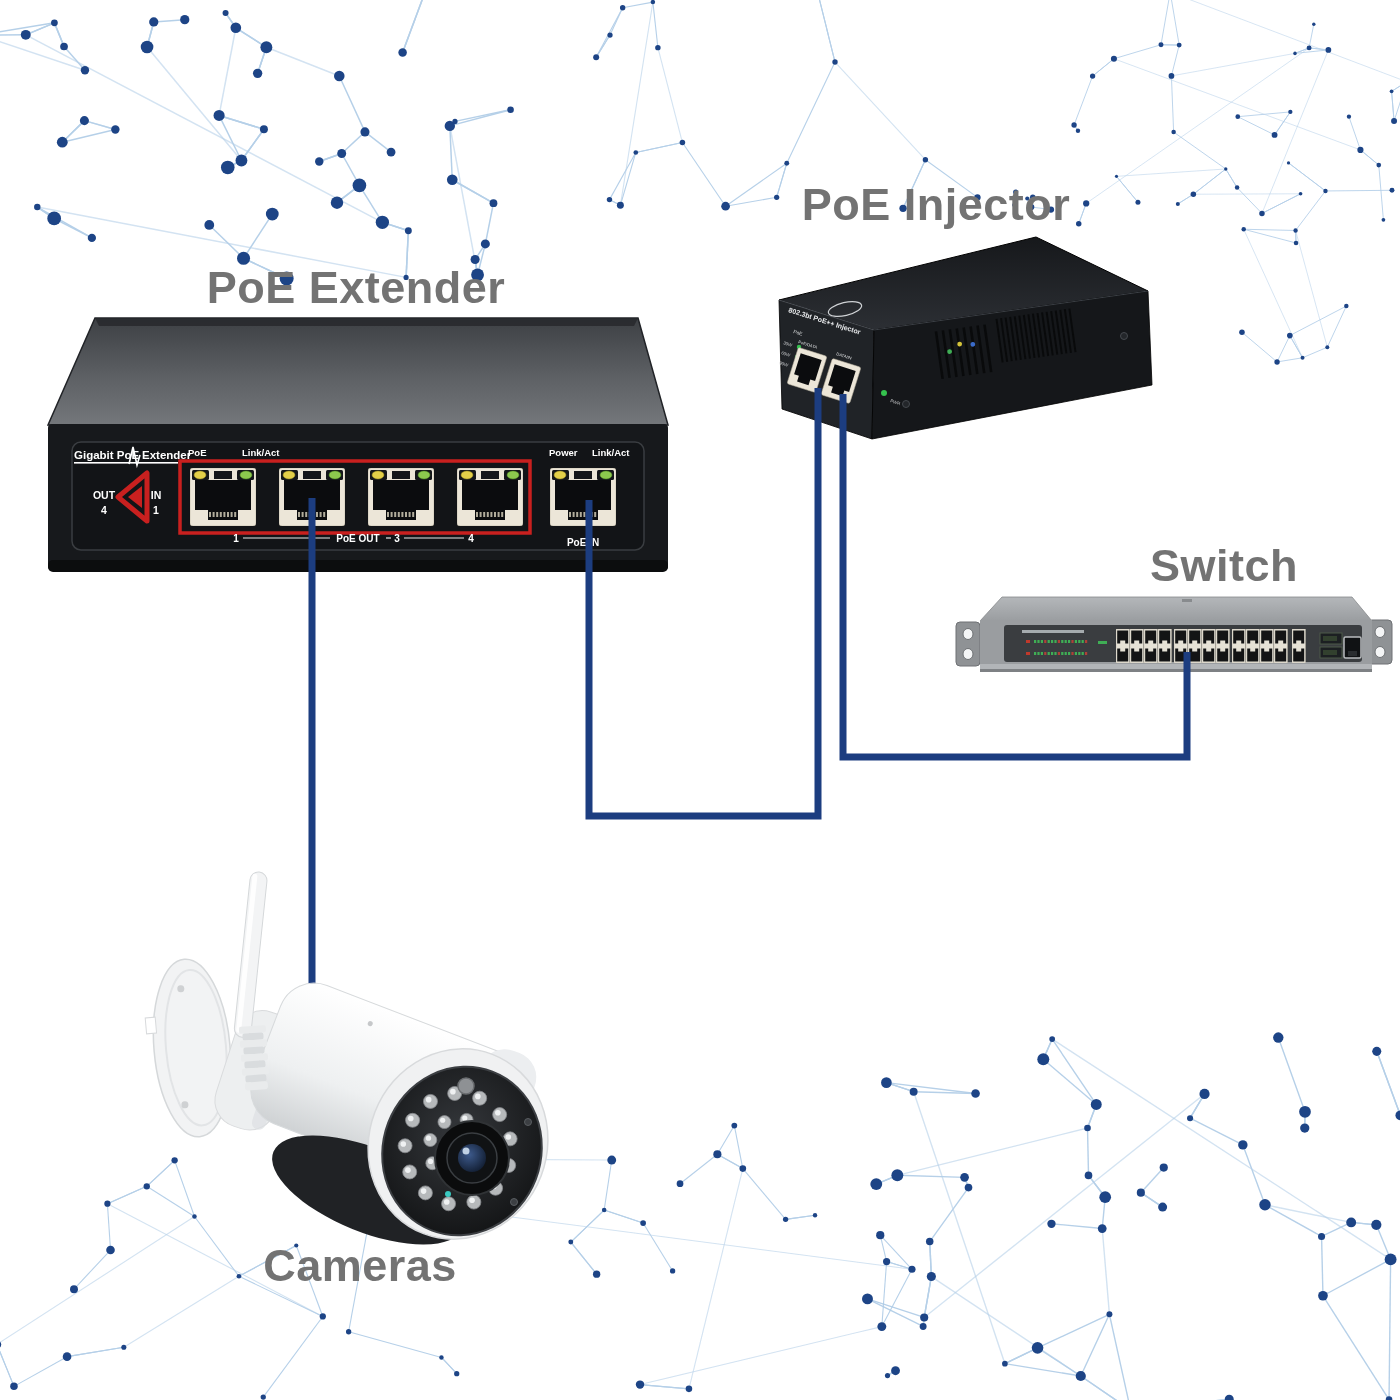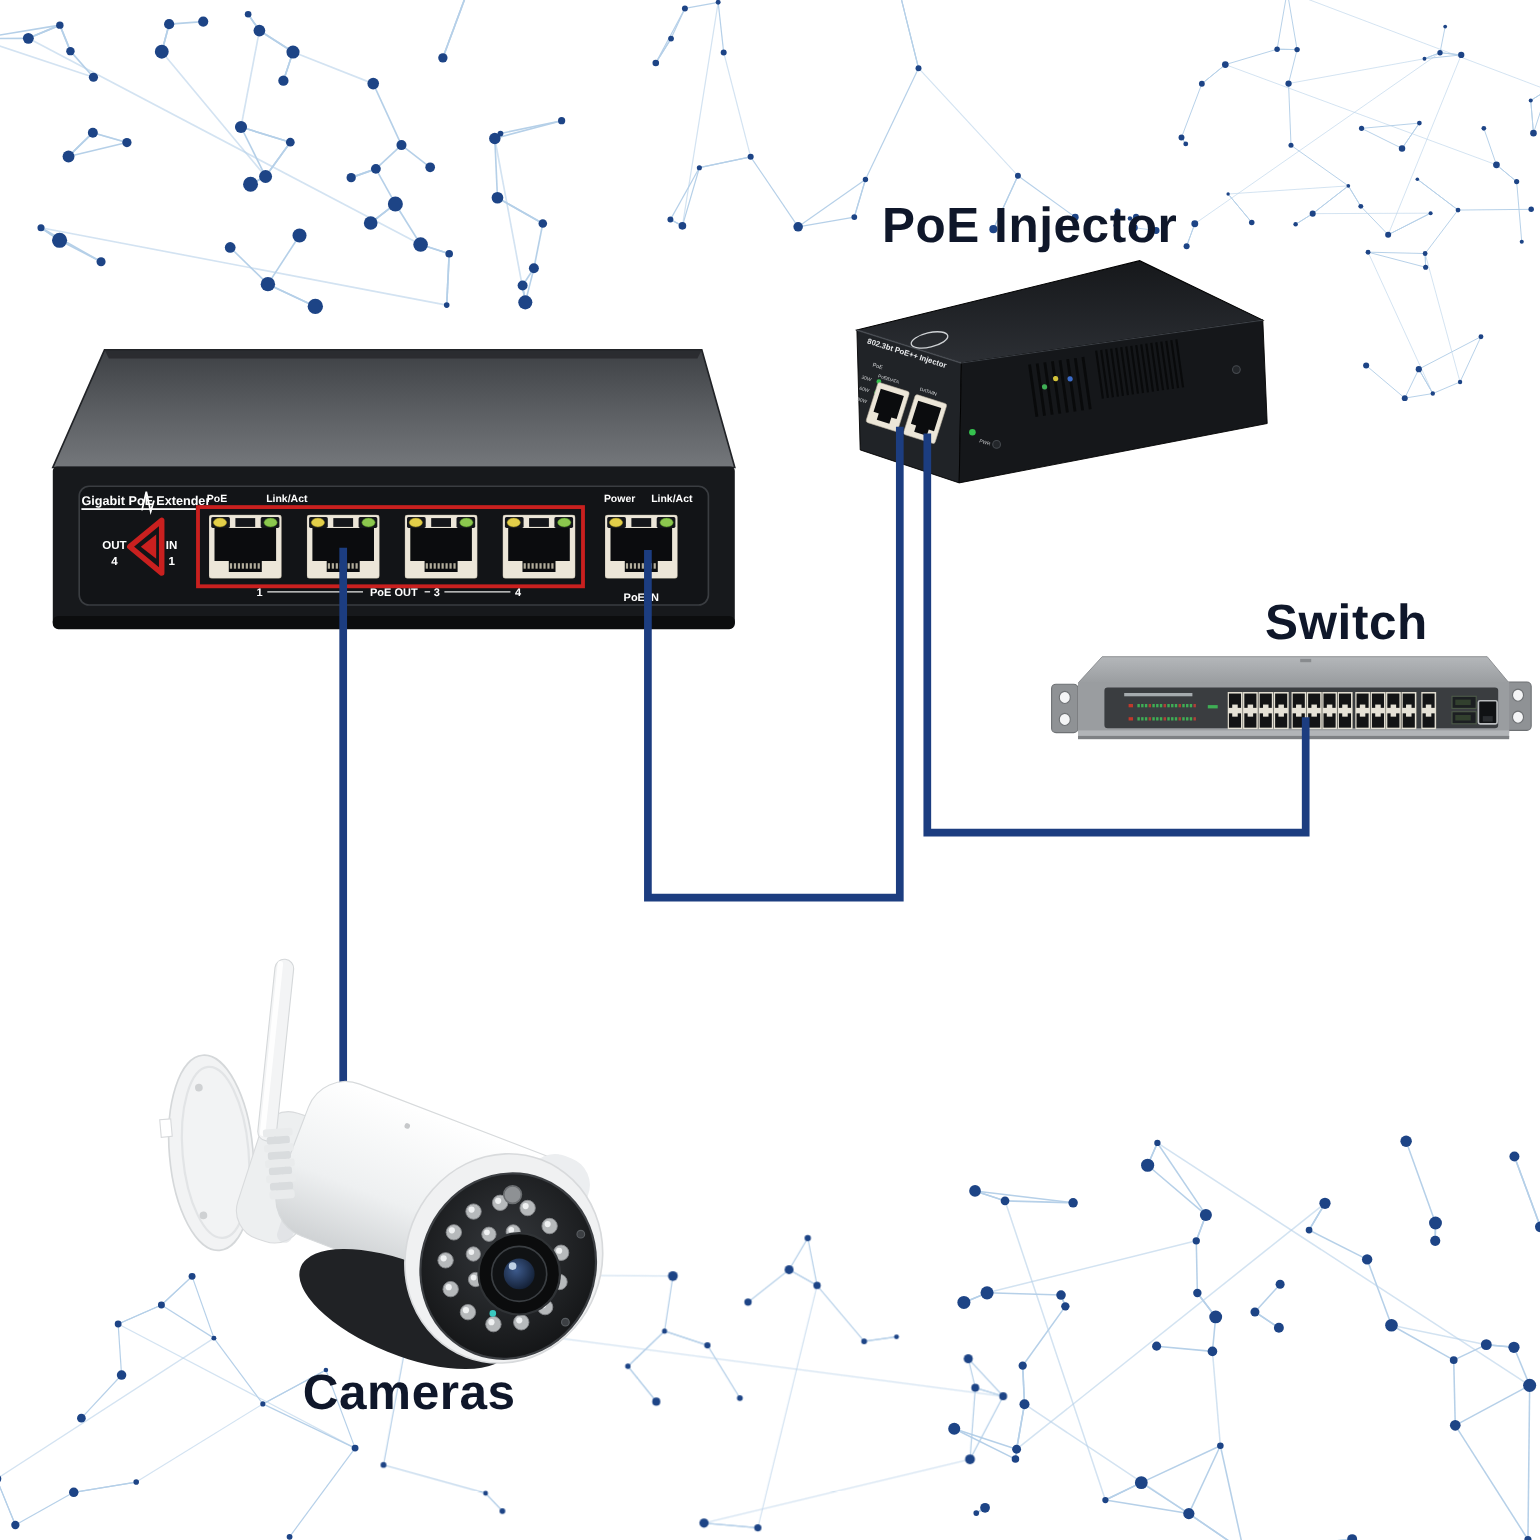--- a/index.html
+++ b/index.html
@@ -1,19 +1,19 @@
 <!DOCTYPE html>
 <html><head>
 <meta charset="utf-8">
 <style>
   html,body{margin:0;padding:0;background:#ffffff;}
   .canvas{position:relative;width:1400px;height:1400px;background:#ffffff;overflow:hidden;
           font-family:"Liberation Sans",sans-serif;}
   .canvas > svg{position:absolute;left:0;top:0;}
-  .device-title{position:absolute;transform:translate(-50%,-50%);color:#0f172a;
+  .device-title{position:absolute;transform:translate(-50%,-50%);color:#737373;
                 font-weight:bold;font-size:45px;letter-spacing:.5px;white-space:nowrap;}
   svg text{font-family:"Liberation Sans",sans-serif;}
 </style>
 </head>
 <body>
 
 <div class="canvas">
 
 <svg width="1400" height="1400" viewBox="0 0 1400 1400">
   <defs>
@@ -940,17 +940,18 @@
       <circle cx="472" cy="1158" r="25" fill="#101214" stroke="#3a3e42" stroke-width="1.5"></circle>
       <circle cx="472" cy="1158" r="14" fill="url(#lensGrad)"></circle>
       <circle cx="466" cy="1151" r="3.5" fill="#cfe0f2" opacity="0.9"></circle>
     </g>
     <circle cx="448" cy="1194" r="3" fill="#39c8c0"></circle>
     <circle cx="528" cy="1122" r="3.5" fill="#3c3f43" stroke="#595d61" stroke-width="1"></circle>
     <circle cx="514" cy="1202" r="3.5" fill="#3c3f43" stroke="#595d61" stroke-width="1"></circle>
   </g>
 </svg>
 
+<div class="device-title" style="left:356px;top:288px">PoE Extender</div>
 <div class="device-title" style="left:936px;top:205px">PoE Injector</div>
 <div class="device-title" style="left:1224px;top:566px">Switch</div>
-<div class="device-title" style="left:372px;top:1266px">Cameras</div>
+<div class="device-title" style="left:360px;top:1266px">Cameras</div>
 
 </div>
 
 </body></html>

